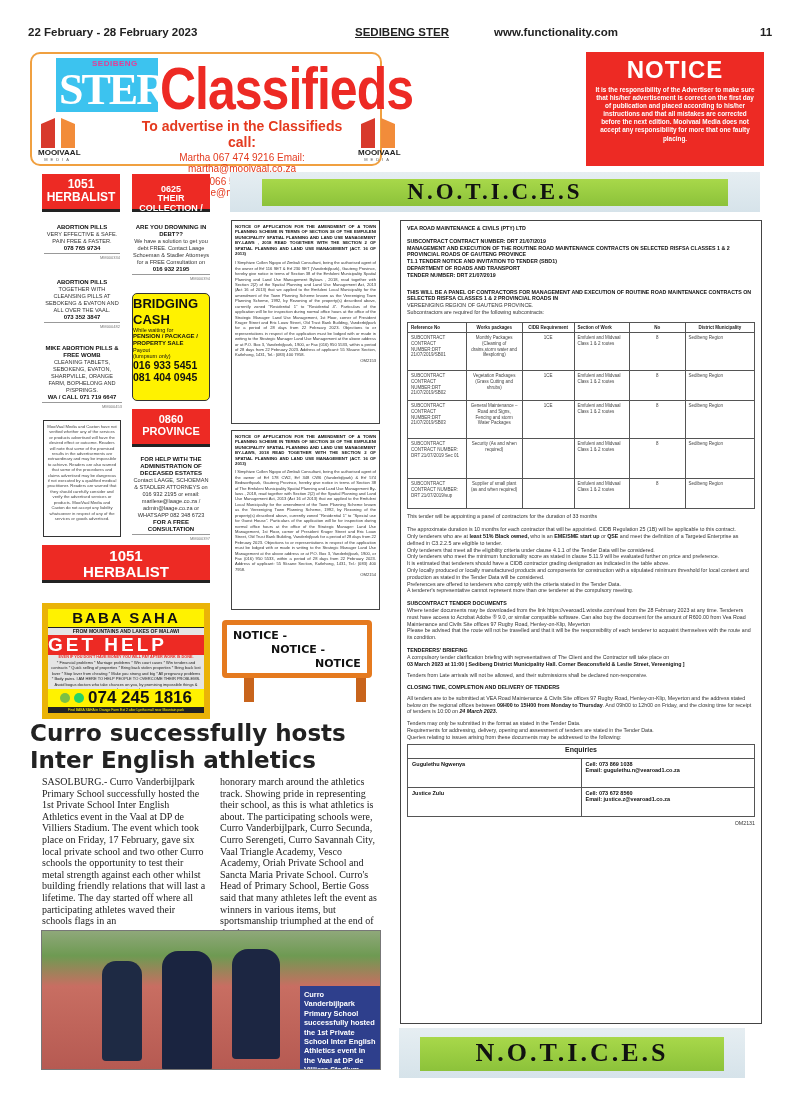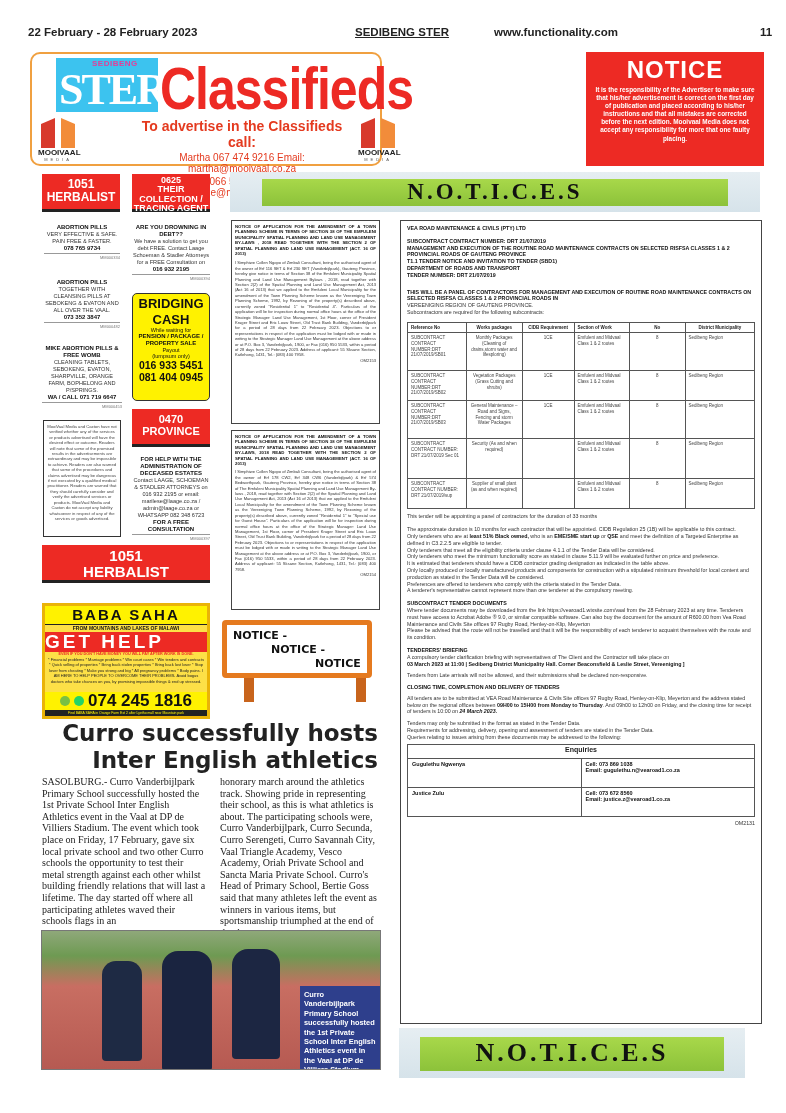--- a/index.html
+++ b/index.html
@@ -22,36 +22,36 @@
 .adv .a1{color:#e43a1f;font-weight:bold;font-size:14px}
 .adv .a2{color:#e43a1f;font-size:10px;margin-top:2px}
 .notice-box{top:52px;left:586px;width:178px;height:114px;background:#ed2a24;color:#fff;text-align:center;padding-top:4px}
 .notice-box .h{font-size:24px;font-weight:bold;letter-spacing:1px}
 .notice-box .b{font-size:6.4px;font-weight:bold;line-height:8.1px;margin-top:2px}
 .cathead{background:#ed2a24;color:#fff;text-align:center;font-weight:bold;border-bottom:3px solid #222;line-height:1.05}
 .ad{text-align:center;font-size:5.6px;line-height:7px;color:#333}
 .ad b{color:#111;font-size:6px}
 .ad .ref{border-top:1px solid #999;text-align:right;font-size:4px;color:#777;margin-top:1px}
 .disc{border:1px solid #333;padding:3px;font-size:4.2px;line-height:5.4px;text-align:center;color:#444}
-.bridging{border:1px solid #333;border-radius:5px;background:#fff200;text-align:center;color:#111}
+.bridging{border:1px solid #333;border-radius:5px;background:#fff200;text-align:left;color:#111}
 .lg{font-size:4.1px;line-height:5.4px;color:#333;text-align:justify}
 .lg .t{font-weight:bold;color:#111;font-size:4.3px}
 .notices-banner{background:linear-gradient(#e6eef2,#d6e3ea);}
 .notices-banner .bar{position:absolute;left:6%;right:6%;top:18%;bottom:14%;background:linear-gradient(#a8d84a,#8cc23a);}
 .notices-banner .txt{position:absolute;left:0;right:0;text-align:center;font-family:"Liberation Serif",serif;font-weight:bold;color:#111;letter-spacing:3px}
 .tender{border:1px solid #444;font-size:5.3px;line-height:6.8px;color:#333;padding:4px 6px}
 .tender b{color:#111}
 table.tt{border-collapse:collapse;width:100%;font-size:4.5px;line-height:5.6px;color:#444}
 table.tt td,table.tt th{border:1px solid #555;padding:2px 3px;vertical-align:top}
 table.tt th{font-weight:bold;color:#222;text-align:center}
 .enq{border-collapse:collapse;width:100%;font-size:5.5px;color:#333}
 .enq td,.enq th{border:1px solid #555;padding:2px 4px;vertical-align:top;height:29px}
 .enq th{height:14px;font-size:7px;color:#222}
-.baba{border:3px solid #eab308;background:#fde047}
-.article-title{font-family:"DejaVu Sans",sans-serif;font-weight:bold;color:#222;text-align:right;font-size:23px;line-height:27px}
+.baba{border:6px solid #eab308;background:#e5e5e5}
+.article-title{font-family:"DejaVu Sans",sans-serif;font-weight:bold;color:#222;text-align:left;font-size:23px;line-height:27px}
 .article-col{font-family:"Liberation Serif",serif;font-size:10px;line-height:11.6px;color:#222}
 .photo{background:linear-gradient(180deg,#8fa87a 0%,#6e9a52 18%,#c86e62 40%,#b65a52 100%);border:1px solid #777;overflow:hidden}
 .caption{background:#2e3f8c;color:#fff;font-weight:bold;font-size:7.4px;line-height:9.4px;padding:4px}
 </style>
 </head>
 <body>
 
 <div class="abs hdr">
   <span style="left:0">22 February - 28 February 2023</span>
   <span style="left:327px;text-decoration:underline">SEDIBENG STER</span>
@@ -106,42 +106,42 @@
 </div>
 <div class="abs ad" style="left:42px;top:345px;width:80px">
   <b>MIKE ABORTION PILLS &amp; FREE WOMB</b>
   <div>CLEANING TABLETS, SEBOKENG, EVATON, SHARPVILLE, ORANGE FARM, BOPHELONG AND P/SPRINGS.</div>
   <b>WA / CALL 071 719 6647</b>
   <div class="ref">MM000453</div>
 </div>
 
 <div class="abs disc" style="left:43px;top:420px;width:78px;height:117px">MooiVaal Media and Caxton have not verified whether any of the services or products advertised will have the desired effect or outcome. Readers will note that some of the promised results in the advertisements are extraordinary and may be impossible to achieve. Readers are also warned that some of the procedures and claims advertised may be dangerous if not executed by a qualified medical practitioner. Readers are warned that they should carefully consider and verify the advertised services or products. MooiVaal Media and Caxton do not accept any liability whatsoever in respect of any of the services or goods advertised.</div>
 
-<div class="abs cathead" style="left:132px;top:174px;width:78px;height:38px;font-size:9px;padding-top:2px">
+<div class="abs cathead" style="left:132px;top:174px;width:78px;height:38px;font-size:9px;padding-top:11px">
   <div>0625</div>
   <div>THEIR COLLECTION / TRACING AGENT</div>
 </div>
 <div class="abs ad" style="left:132px;top:224px;width:78px">
   <b>ARE YOU DROWNING IN DEBT??</b>
   <div>We have a solution to get you debt FREE. Contact Laage Schoeman &amp; Stadler Attorneys for a FREE Consultation on</div>
   <b>016 932 2195</b>
   <div class="ref">MM000394</div>
 </div>
 <div class="abs bridging" style="left:132px;top:293px;width:78px;height:108px">
   <div style="font-size:13px;font-weight:bold;line-height:16px;margin-top:2px">BRIDGING</div>
   <div style="font-size:13px;font-weight:bold;line-height:15px">CASH</div>
   <div style="font-size:5.5px">While waiting for</div>
   <div style="font-size:6px;font-weight:bold;line-height:7px">PENSION / PACKAGE / PROPERTY SALE</div>
   <div style="font-size:5.5px">Payout</div>
   <div style="font-size:5.5px">(lumpsum only)</div>
   <div style="font-size:10.5px;font-weight:bold;line-height:12px">016 933 5451</div>
   <div style="font-size:10.5px;font-weight:bold;line-height:12px">081 404 0945</div>
 </div>
 <div class="abs cathead" style="left:132px;top:409px;width:78px;height:38px;font-size:11px;padding-top:5px">
-  <div>0470</div>
+  <div>0860</div>
   <div>PROVINCE</div>
 </div>
 <div class="abs ad" style="left:132px;top:456px;width:78px">
   <b>FOR HELP WITH THE ADMINISTRATION OF DECEASED ESTATES</b>
   <div>Contact LAAGE, SCHOEMAN &amp; STADLER ATTORNEYS on 016 932 2195 or email: marilese@laage.co.za / admin@laage.co.za or WHATSAPP 082 348 6723</div>
   <b>FOR A FREE CONSULTATION</b>
   <div class="ref">MM000397</div>
 </div>
 
 <div class="abs cathead" style="left:42px;top:545px;width:168px;height:38px;font-size:15px;padding-top:3px">

